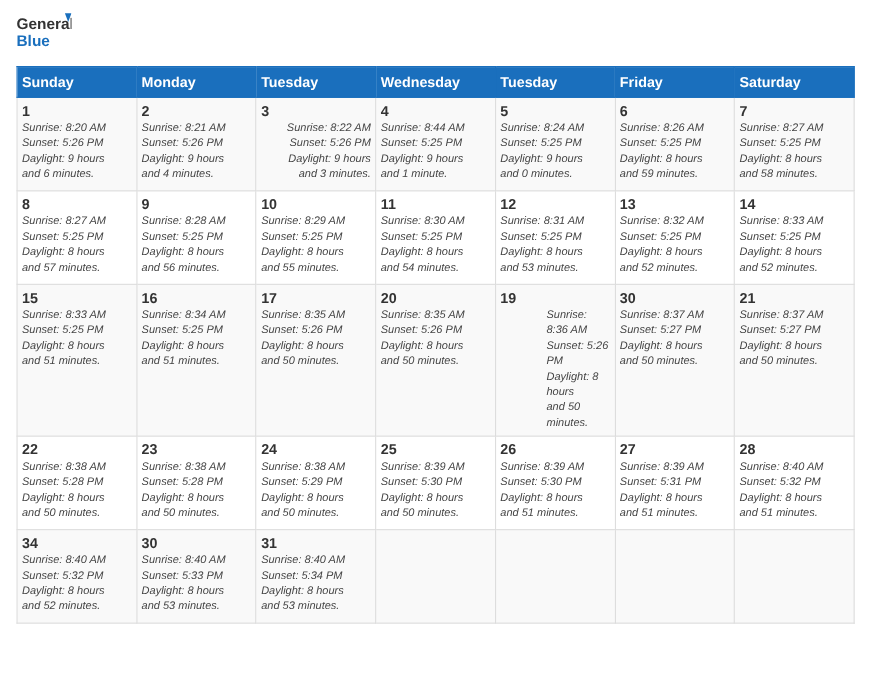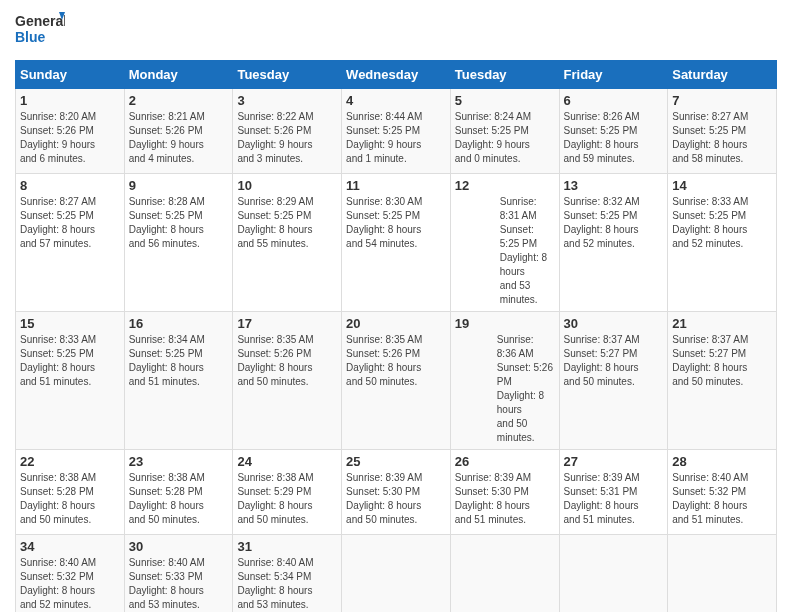--- a/index.html
+++ b/index.html
@@ -63,20 +63,21 @@
     .day-number {
       font-size: 13px;
       font-weight: bold;
       display: block;
       margin-bottom: 2px;
     }
     .cell-text {
       font-size: 10px;
       color: #444;
       line-height: 1.4;
+      font-style: italic;
     }
     .empty-cell {
       background: #f9f9f9;
     }
   </style>
 </head>
 <body>
 
 <div class="header">
   <div class="logo">
@@ -115,21 +116,21 @@
         </td>
         <td>
           <span class="day-number">2</span>
           <div class="cell-text" style="white-space: pre-line;">Sunrise: 8:21 AM
 Sunset: 5:26 PM
 Daylight: 9 hours
 and 4 minutes.</div>
         </td>
         <td>
           <span class="day-number">3</span>
-          <div class="cell-text" style="white-space: pre-line;">Sunrise: 8:22 AM
+          <div class="cell-text" style="white-space: pre-line; text-align: right;">Sunrise: 8:22 AM
 Sunset: 5:26 PM
 Daylight: 9 hours
 and 3 minutes.</div>
         </td>
         <td>
           <span class="day-number">4</span>
           <div class="cell-text" style="white-space: pre-line;">Sunrise: 8:44 AM
 Sunset: 5:25 PM
 Daylight: 9 hours
 and 1 minute.</div>
@@ -180,21 +181,21 @@
         </td>
         <td>
           <span class="day-number">11</span>
           <div class="cell-text" style="white-space: pre-line;">Sunrise: 8:30 AM
 Sunset: 5:25 PM
 Daylight: 8 hours
 and 54 minutes.</div>
         </td>
         <td>
           <span class="day-number">12</span>
-          <div class="cell-text" style="white-space: pre-line; margin-left: 45px;">Sunrise: 8:31 AM
+          <div class="cell-text" style="white-space: pre-line;">Sunrise: 8:31 AM
 Sunset: 5:25 PM
 Daylight: 8 hours
 and 53 minutes.</div>
         </td>
         <td>
           <span class="day-number">13</span>
           <div class="cell-text" style="white-space: pre-line;">Sunrise: 8:32 AM
 Sunset: 5:25 PM
 Daylight: 8 hours
 and 52 minutes.</div>

